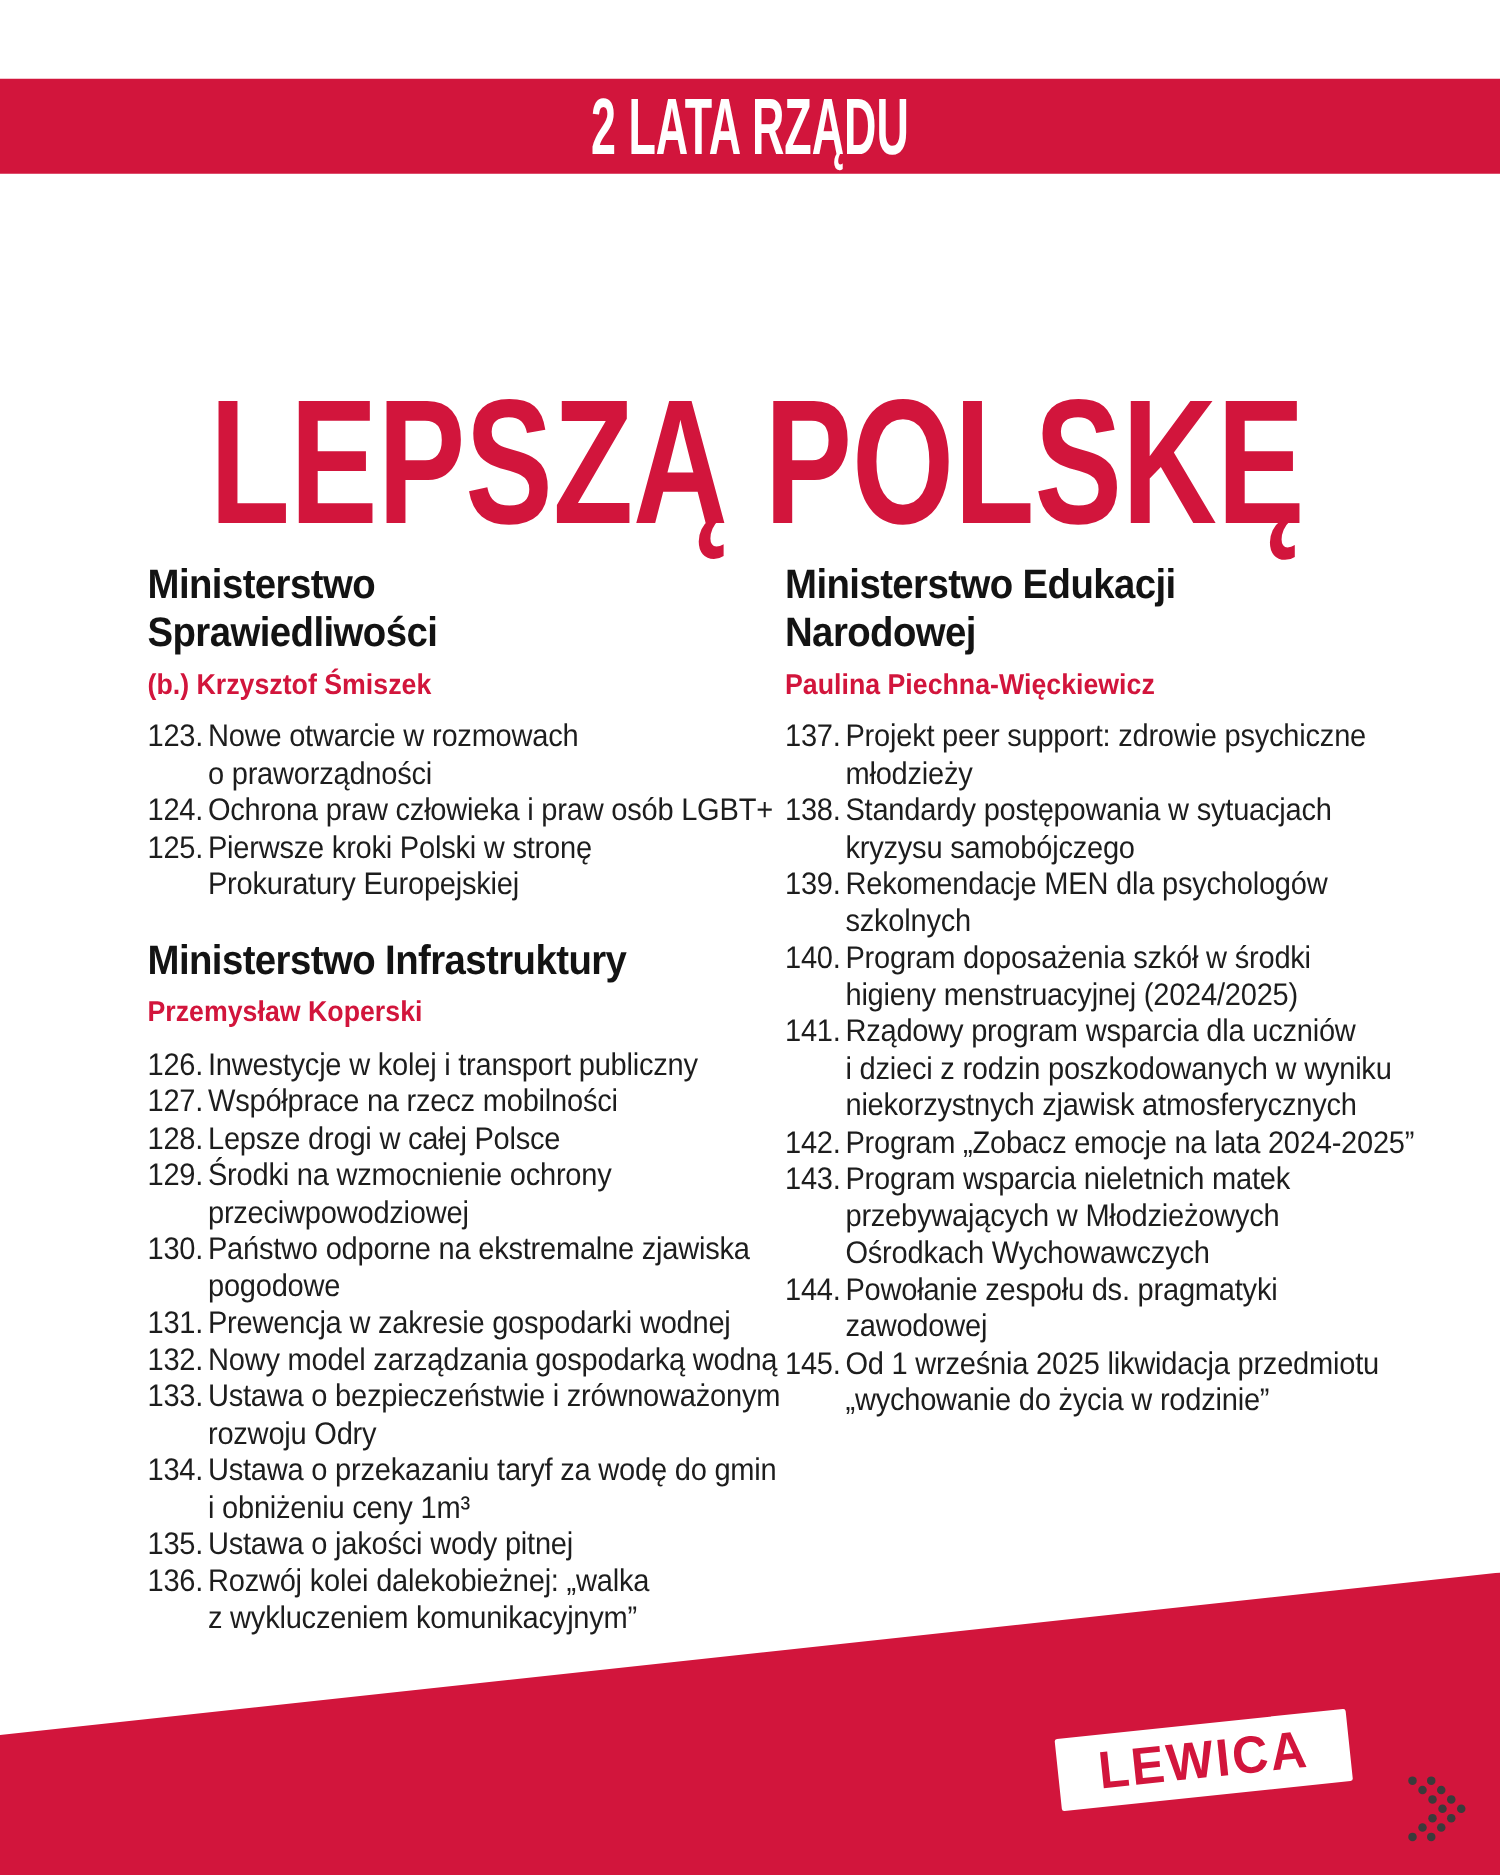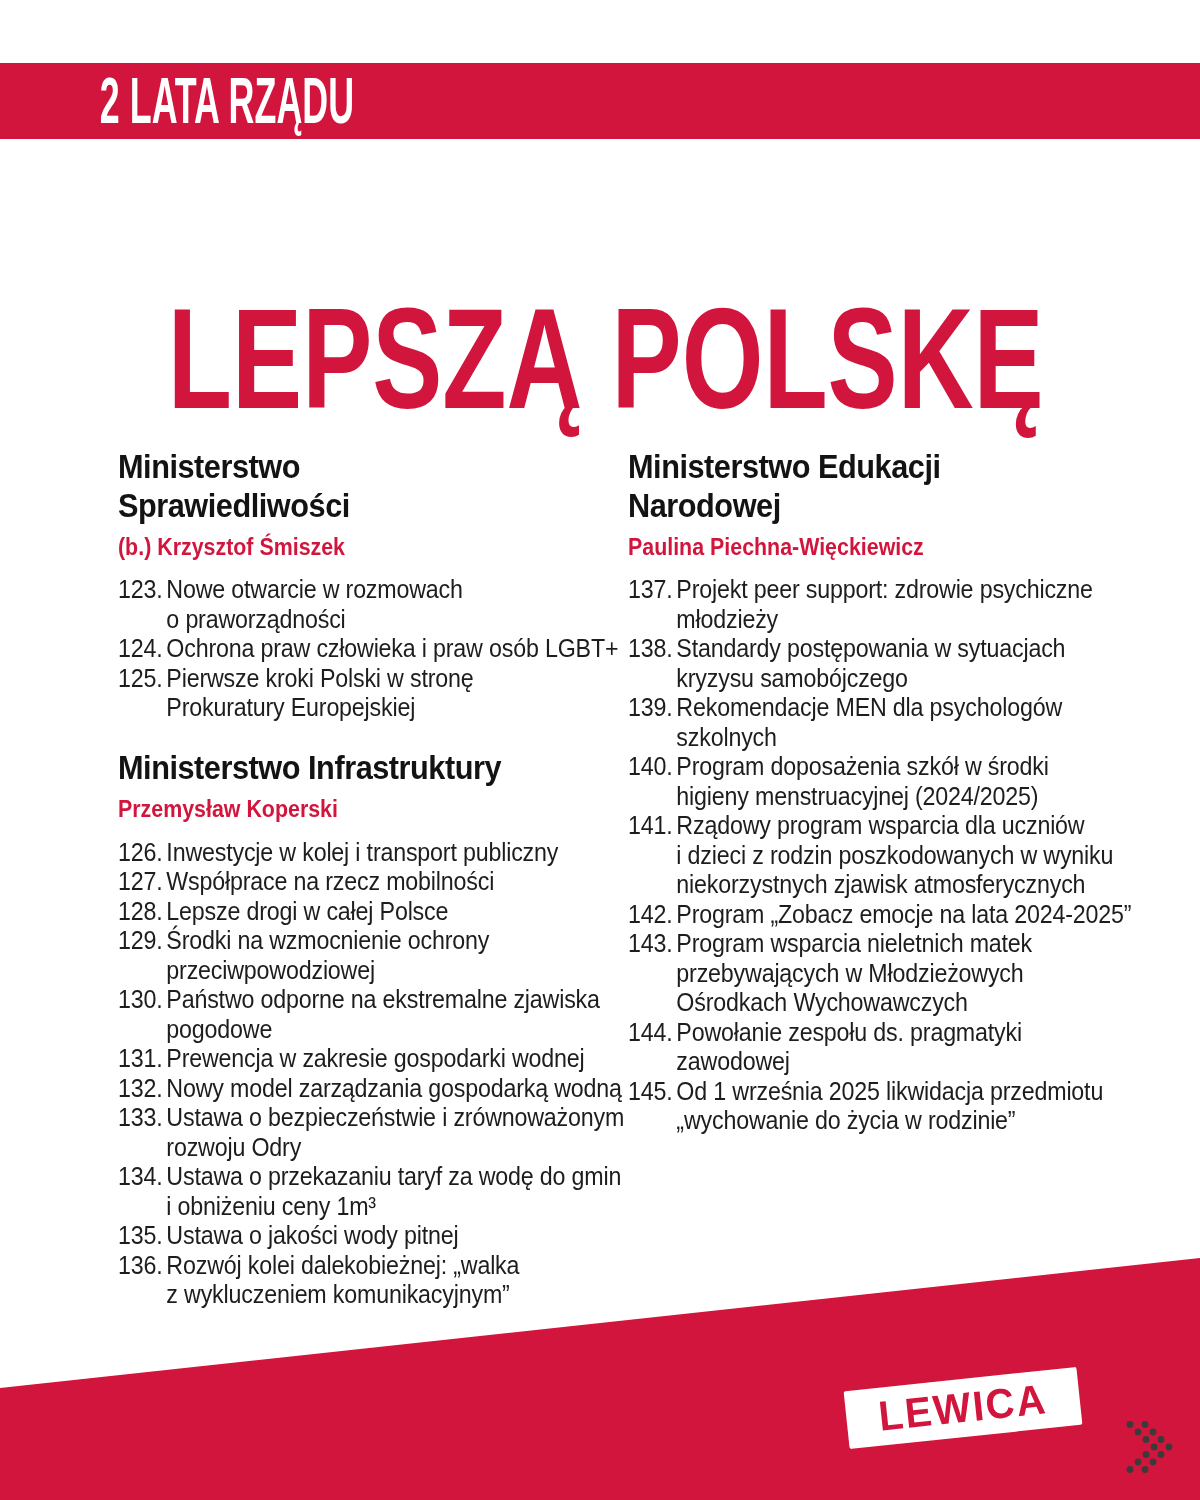--- a/index.html
+++ b/index.html
@@ -6,34 +6,34 @@
   * { box-sizing:border-box; }
   html,body { margin:0; padding:0; background:#e8e8e8; }
   .page {
     position:relative; width:1200px; height:1500px; margin:0 auto;
     background:#FFFFFF; overflow:hidden;
     font-family:"Liberation Sans", sans-serif;
   }
   
   .top-banner {
     position:absolute; left:0; top:63px; width:1200px; height:76px;
-    background:var(--red); display:flex; align-items:center; justify-content:flex-start;
+    background:var(--red); display:flex; align-items:center; justify-content:center;
   }
   .banner-text {
     color:#fff; font-weight:bold; font-size:64px; line-height:1;
     display:inline-block; transform:scaleX(0.56); transform-origin:center;
     white-space:nowrap;
   }
   
   .title1, .title2 {
     position:absolute; left:0; width:1200px; text-align:center;
     color:var(--red); font-weight:bold; line-height:1; white-space:nowrap;
   }
   .title1 { top:136px; font-size:190px; }
-  .title2 { top:288px; font-size:142px;padding-left:12px; }
+  .title2 { top:299px; font-size:142px;padding-left:12px; }
   .squeeze1 { display:inline-block; transform:scaleX(0.84); transform-origin:center; }
   .squeeze2 { display:inline-block; transform:scaleX(0.74); transform-origin:center; }
   
   .col { position:absolute; top:448px; transform:scaleX(0.93); transform-origin:top left; }
   .col-left  { left:118px; width:560px; }
   .col-right { left:628px; width:580px; }
   .section + .section { margin-top:26px; }
   .ministry {
     margin:0; font-size:33px; line-height:1.18; font-weight:bold;
     color:var(--head); letter-spacing:-0.5px; white-space:pre-line;

